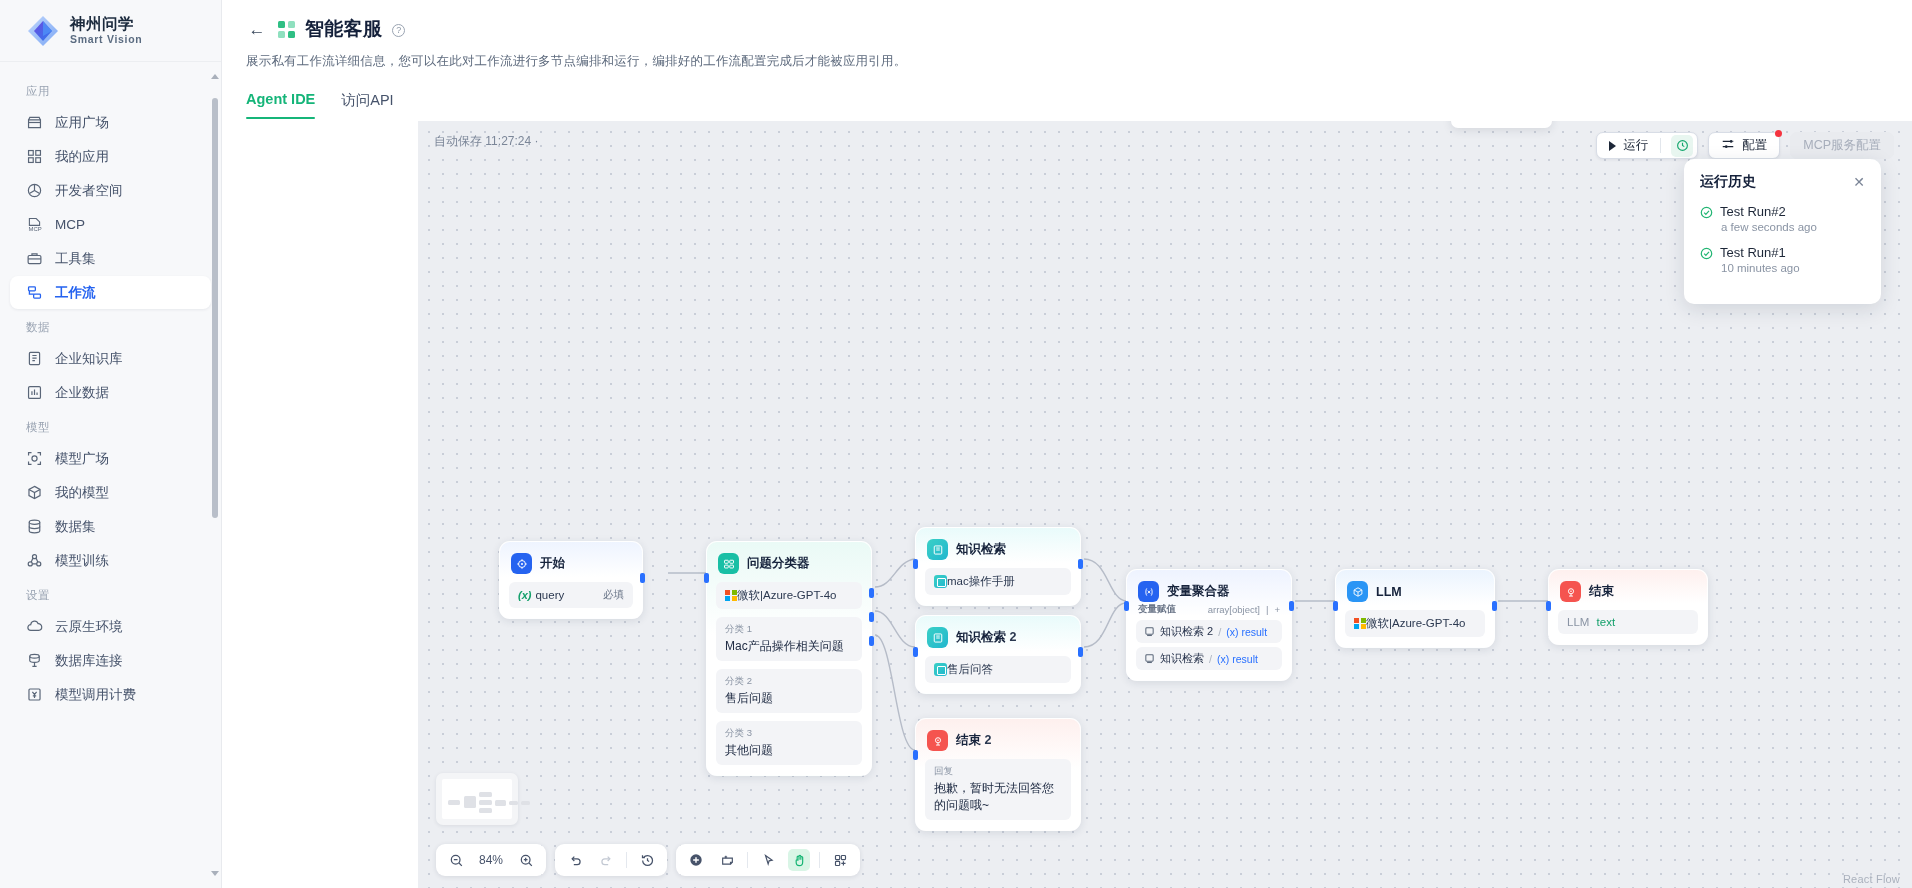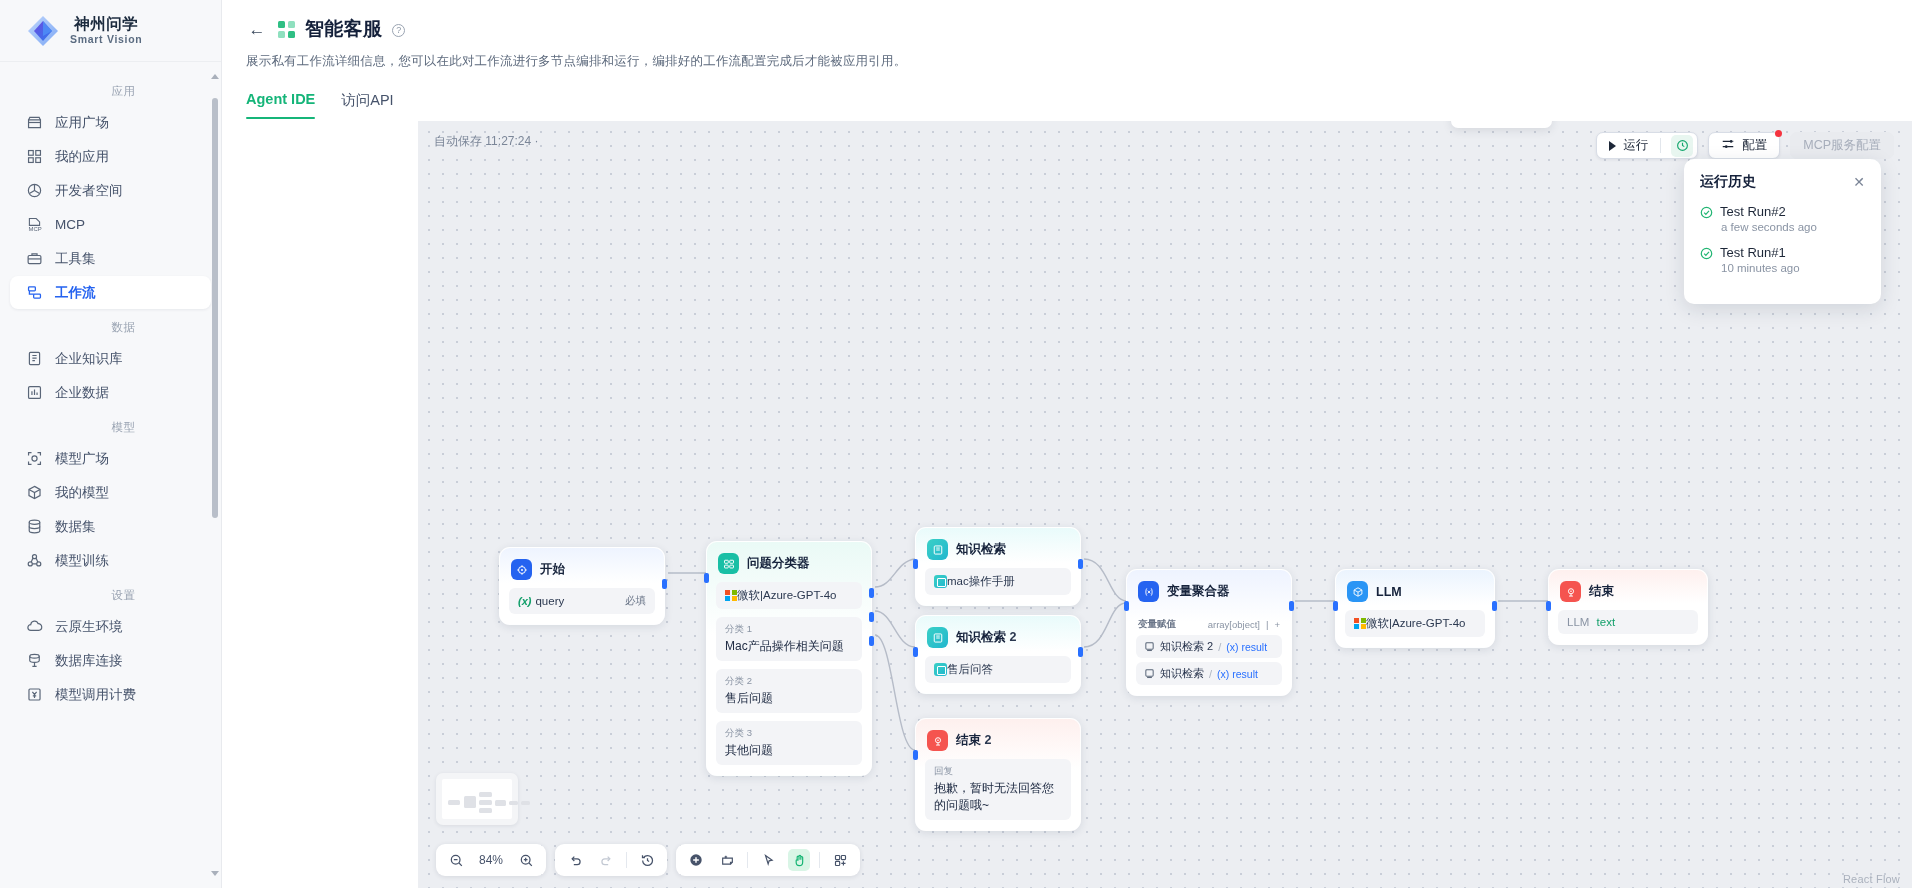--- a/index.html
+++ b/index.html
@@ -6,21 +6,21 @@
   html,body {
     width:1912px; height:888px;
     font-family:"Liberation Sans","DejaVu Sans",sans-serif;
     background:#fff; overflow:hidden;
   }
   #app { position:relative; width:1912px; height:888px; display:flex; }
 
   
   .sidebar {
     width:222px; height:888px; background:#f7f8fa;
-    border-right:1px solid #e8eaee; position:relative; flex:0 0 222px;text-align:center;
+    border-right:1px solid #e8eaee; position:relative; flex:0 0 222px;
   }
   .brand { height:62px; display:flex; align-items:center; gap:10px; padding-left:26px;
            background:#f7f8fa; border-bottom:1px solid #eceef1; }
   .brand-logo { width:34px; height:34px; position:relative; flex:0 0 34px; }
   .brand-text { line-height:1.05; }
   .brand-title { font-size:15.5px; font-weight:700; color:#1b2a3d; letter-spacing:.5px; }
   .brand-sub { font-size:10.5px; font-weight:700; color:#5a6b80; letter-spacing:.7px; margin-top:1px;}
 
   .nav-scroll { position:absolute; top:62px; left:0; right:0; bottom:0; overflow:hidden; padding-top:12px;}
   .nav-group-label { font-size:11.5px; color:#98a2b1; padding:10px 0 6px 26px; letter-spacing:.5px;}
@@ -115,38 +115,38 @@
   .var-x { color:#15a06c; font-size:11px; font-style:italic; font-weight:700; margin-right:4px;}
   .req { font-size:10.5px; color:#6b7689; }
   .model-row { display:flex; align-items:center; }
   .ms-logo { width:12px;height:12px;display:grid;grid-template-columns:5.4px 5.4px;grid-template-rows:5.4px 5.4px;gap:1.2px;flex:0 0 12px;}
   .ms-logo i { display:block; }
   .cls-label { font-size:9.5px; color:#8a94a4; margin-bottom:2px; }
   .cls-val { font-size:12px; color:#202c44; }
   .handle { position:absolute; width:5px;height:10px;border-radius:2px;background:#2970ff; top:31px; }
   .h-left { left:-3px; } .h-right { right:-3px; }
 
-  .node-start { left:81px; top:420px; width:166px;
-     background:linear-gradient(180deg,#eef4ff 0%,#fff 46%);margin-top:6px; }
+  .node-start { left:81px; top:420px; width:144px;
+     background:linear-gradient(180deg,#eef4ff 0%,#fff 46%); }
   .node-cls { left:288px; top:420px; width:166px;
      background:linear-gradient(180deg,#eafaf6 0%,#fff 40%); }
   .node-kr1 { left:497px; top:406px; width:166px;
      background:linear-gradient(180deg,#e9fbfb 0%,#fff 46%); }
   .node-kr2 { left:497px; top:494px; width:166px;
      background:linear-gradient(180deg,#e9fbfb 0%,#fff 46%); }
   .node-end2 { left:497px; top:597px; width:166px;
      background:linear-gradient(180deg,#fef0ee 0%,#fff 46%); }
   .node-agg { left:708px; top:448px; width:166px;
      background:linear-gradient(180deg,#eef3ff 0%,#fff 42%); }
   .node-llm { left:917px; top:448px; width:160px;
      background:linear-gradient(180deg,#ebf4fe 0%,#fff 46%); }
   .node-end { left:1130px; top:448px; width:160px;
      background:linear-gradient(180deg,#fef0ee 0%,#fff 46%); }
 
-  .agg-meta { display:flex; align-items:center; justify-content:space-between; margin:16px 2px 4px; }
+  .agg-meta { display:flex; align-items:center; justify-content:space-between; margin:1px 2px 4px; }
   .agg-meta .lbl { font-size:9.5px; color:#6b7689; font-weight:600; }
   .agg-meta .rgt { font-size:9.5px; color:#8a94a4; display:flex; align-items:flex-end; gap:6px;}
   .agg-row { display:flex; align-items:center; gap:5px; background:#f3f4f7; border-radius:6px;
              padding:4px 8px; margin-top:4px; font-size:11px; color:#26324b;}
   .agg-row .res { color:#2970ff; font-size:10.5px; }
   .agg-row .brk { color:#aeb6c2; }
   .mini-ico { width:11px;height:11px;flex:0 0 11px; }
   .kb-ico { width:13px;height:13px;border-radius:3px;flex:0 0 13px;
             background:linear-gradient(135deg,#3ad0c6,#21b6ce); position:relative;}
   .kb-ico:after { content:""; position:absolute; left:3px; top:3px; width:7px;height:7px;

